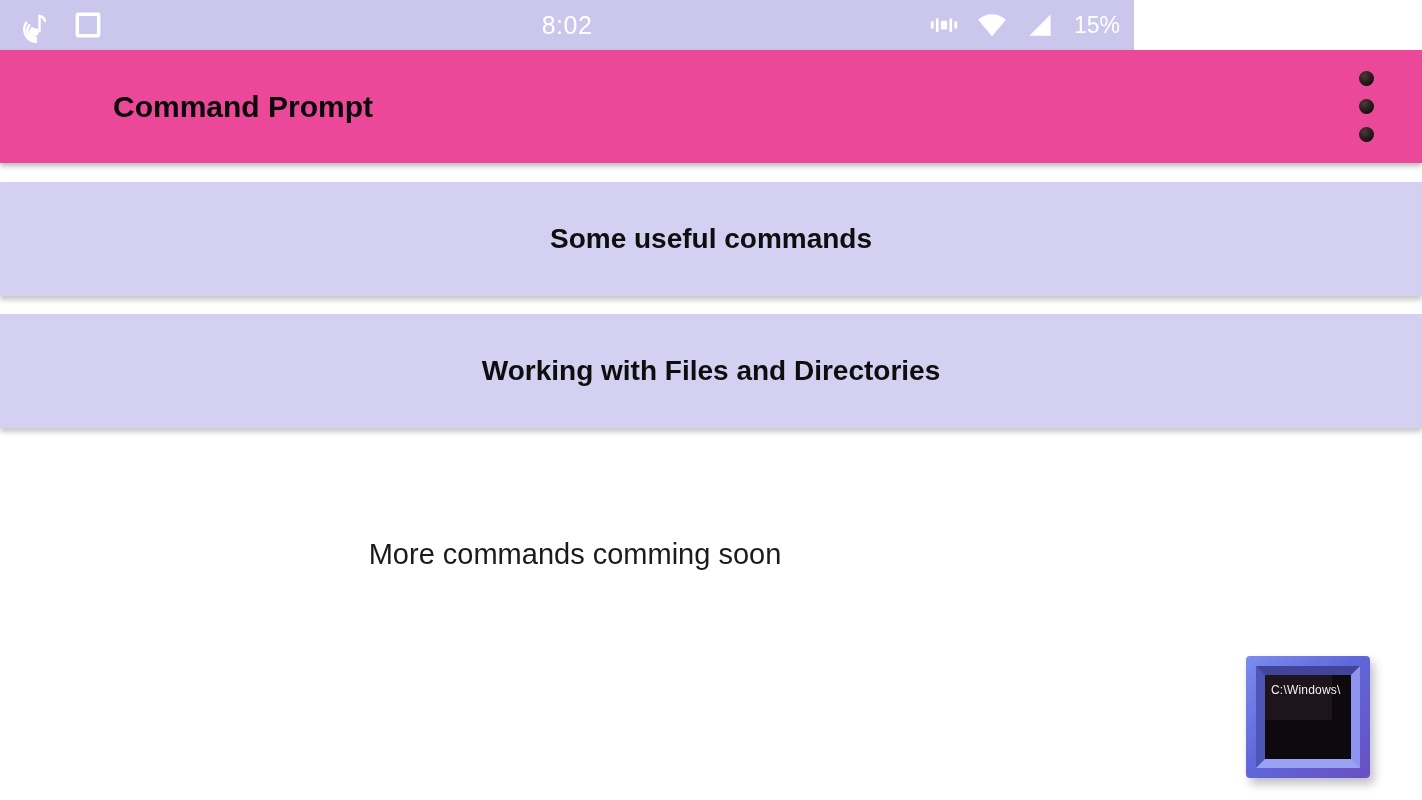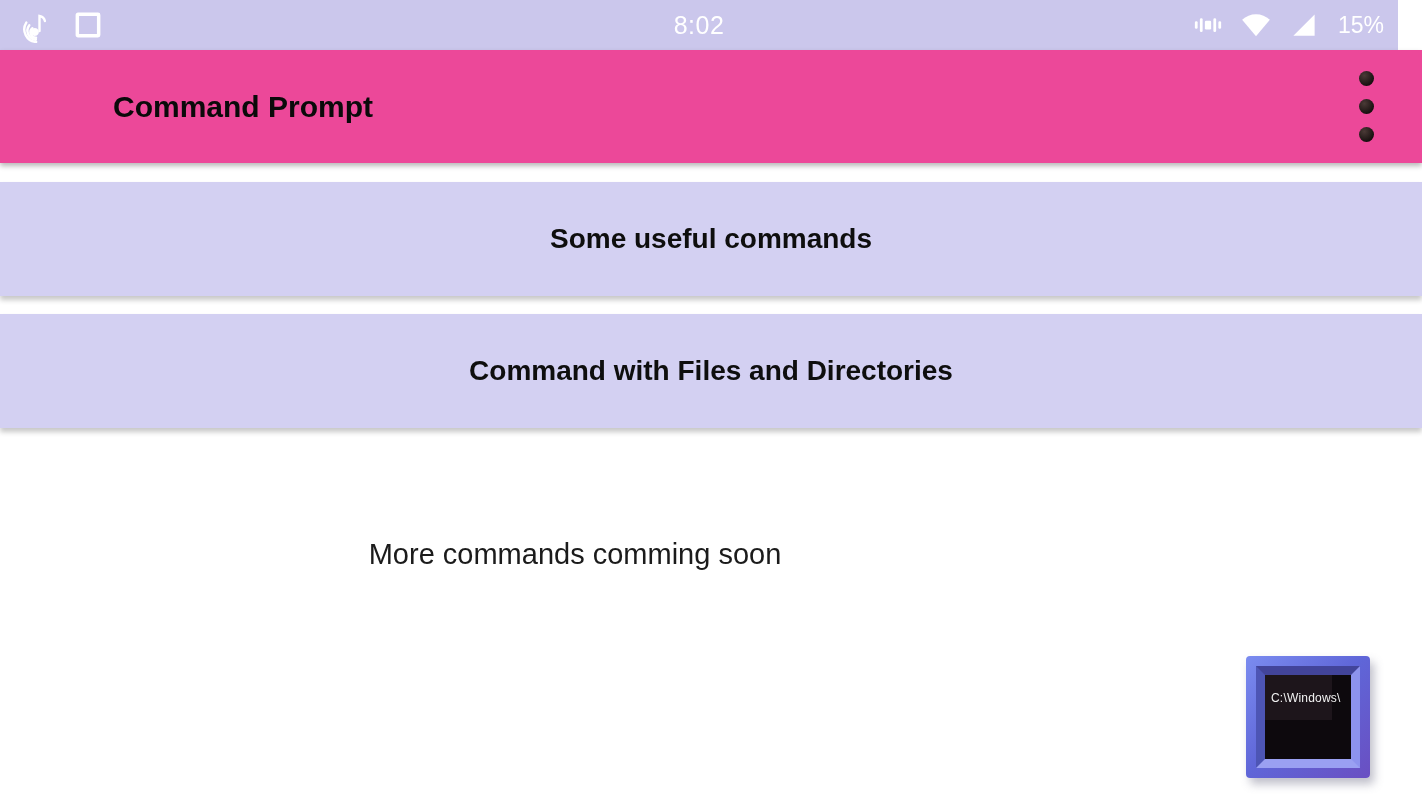--- a/index.html
+++ b/index.html
@@ -3,21 +3,21 @@
 <meta charset="utf-8">
 <style>
   html,body{margin:0;padding:0;}
   body{
     width:1422px;height:800px;overflow:hidden;position:relative;
     background:#ffffff;
     font-family:"Liberation Sans", sans-serif;
   }
   
   .status-bar{
-    position:absolute;left:0;top:0;width:1398px;height:50px;
+    position:absolute;left:0;top:0;width:1134px;height:50px;
     background:#cbc7ec;color:#ffffff;
   }
   .sb-left{
     position:absolute;left:20px;top:0;height:50px;
     display:flex;align-items:center;gap:16px;
   }
   .sb-time{
     position:absolute;left:0;right:0;top:0;height:50px;
     display:flex;align-items:center;justify-content:center;
     font-size:25px;font-weight:400;letter-spacing:.5px;
@@ -78,21 +78,21 @@
     width:104px;height:102px;box-sizing:border-box;
     border-style:solid;border-width:9px;
     border-color:#42449a #8d93ee #9aa0f2 #4d55b5;
     background:#0d090d;position:relative;overflow:hidden;
   }
   .cmd-glare{
     position:absolute;left:0;top:0;width:78%;height:54%;
     background:#1d151b;
   }
   .cmd-text{
-    position:absolute;left:6px;top:16px;
+    position:absolute;left:6px;top:8px;
     font-size:12px;color:#f2f2f2;letter-spacing:.2px;
     font-family:"Liberation Sans", sans-serif;white-space:nowrap;
   }
 </style>
 </head>
 <body>
 
 <div class="status-bar">
   <div class="sb-left">
     <span class="sb-icon">
@@ -140,21 +140,21 @@
 <div class="app-bar">
   <div class="app-title">Command Prompt</div>
   <div class="overflow-menu">
     <div class="dot"></div>
     <div class="dot"></div>
     <div class="dot"></div>
   </div>
 </div>
 
 <button class="menu-btn one">Some useful commands</button>
-<button class="menu-btn two">Command with Files and Directories</button>
+<button class="menu-btn two">Working with Files and Directories</button>
 
 <div class="coming-soon">More commands comming soon</div>
 
 <div class="cmd-icon">
   <div class="cmd-bevel">
     <div class="cmd-glare"></div>
     <div class="cmd-text">C:\Windows\</div>
   </div>
 </div>
 

